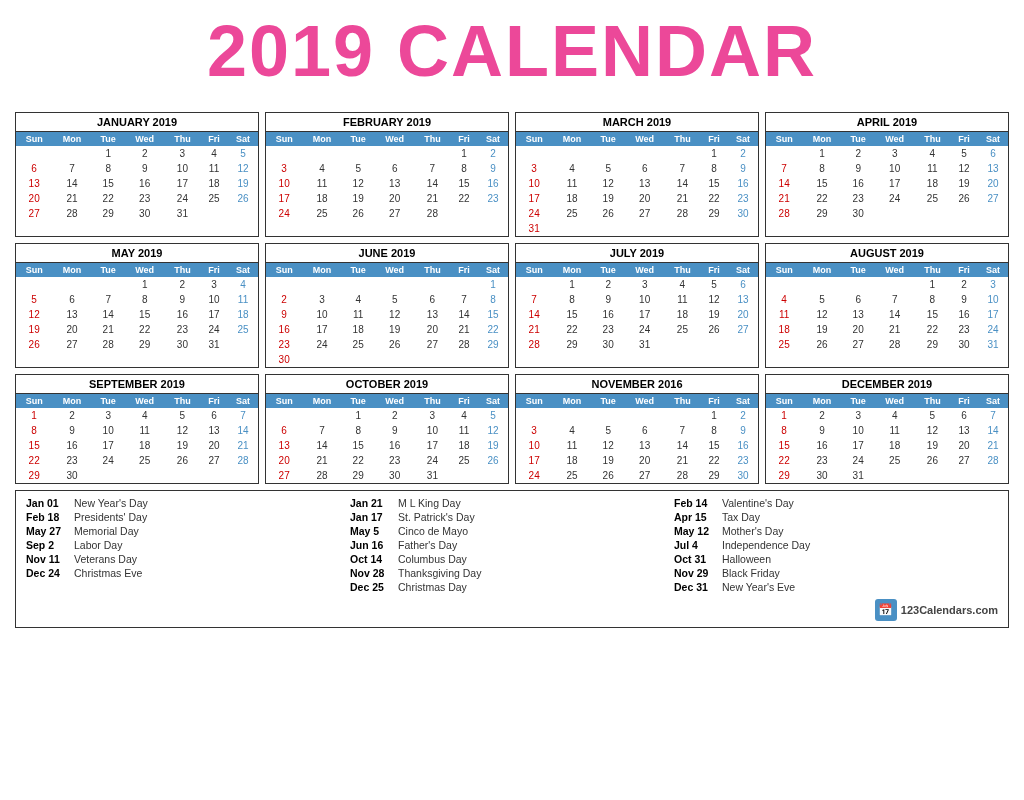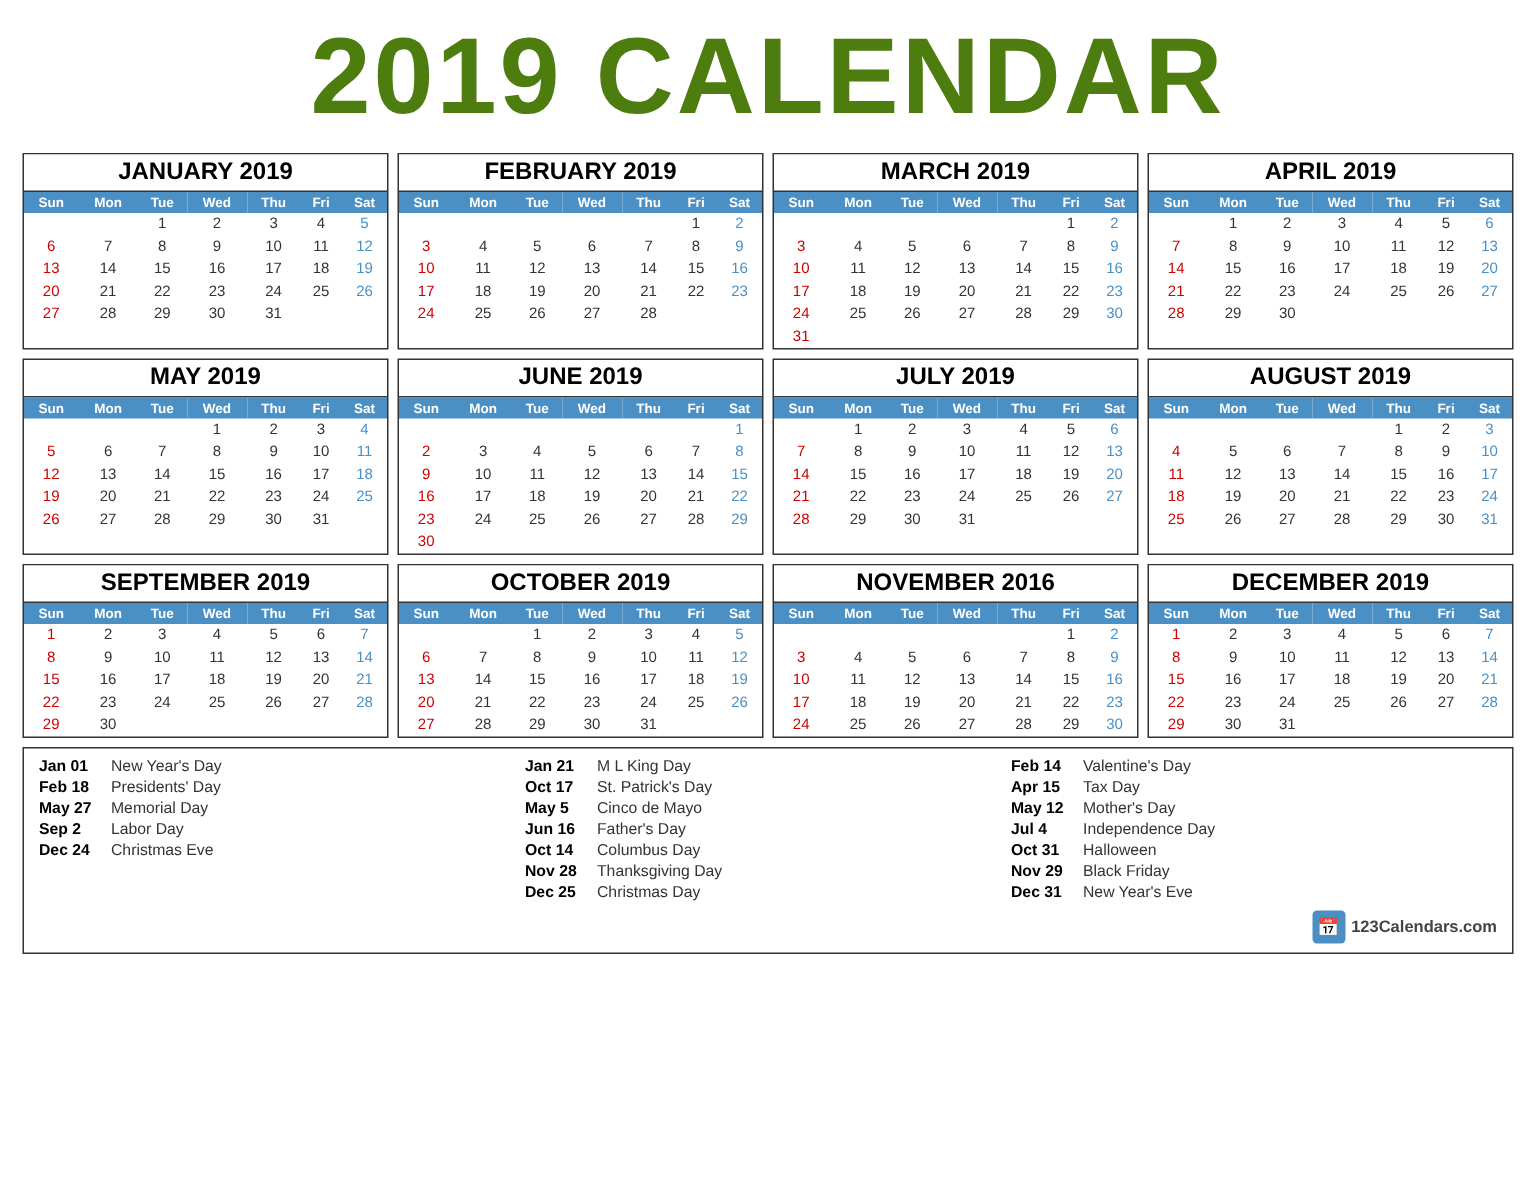--- a/index.html
+++ b/index.html
@@ -8,36 +8,36 @@
       font-family: Arial, sans-serif;
       width: 1024px;
       min-height: 800px;
       padding: 10px 15px;
     }
     h1 {
       text-align: center;
       font-size: 72px;
       font-weight: 900;
       letter-spacing: 2px;
-      margin-bottom: 10px;
-      color: #4d7c0f;
+      margin-bottom: 20px;
+      color: #ec4899;
     }
     .calendars-grid {
       display: grid;
       grid-template-columns: repeat(4, 1fr);
       gap: 6px;
       margin-bottom: 6px;
     }
     .month-block {
       border: 1.5px solid #333;
     }
     .month-title {
       text-align: center;
       font-weight: bold;
-      font-size: 16px;
+      font-size: 11px;
       padding: 3px 0;
       background: #fff;
       border-bottom: 1px solid #333;
     }
     .cal-table {
       width: 100%;
       border-collapse: collapse;
       font-size: 10px;
     }
     .cal-table th {
@@ -901,31 +901,35 @@
       </div>
       <div class="holiday-row">
         <span class="holiday-date">May 27</span>
         <span class="holiday-name">Memorial Day</span>
       </div>
       <div class="holiday-row">
         <span class="holiday-date">Sep 2</span>
         <span class="holiday-name">Labor Day</span>
       </div>
       <div class="holiday-row">
+        <span class="holiday-date">Nov 11</span>
+        <span class="holiday-name">Veterans Day</span>
+      </div>
+      <div class="holiday-row">
         <span class="holiday-date">Dec 24</span>
         <span class="holiday-name">Christmas Eve</span>
       </div>
     </div>
     <div class="holiday-col">
       <div class="holiday-row">
         <span class="holiday-date">Jan 21</span>
         <span class="holiday-name">M L King Day</span>
       </div>
       <div class="holiday-row">
-        <span class="holiday-date">Oct 17</span>
+        <span class="holiday-date">Jan 17</span>
         <span class="holiday-name">St. Patrick's Day</span>
       </div>
       <div class="holiday-row">
         <span class="holiday-date">May 5</span>
         <span class="holiday-name">Cinco de Mayo</span>
       </div>
       <div class="holiday-row">
         <span class="holiday-date">Jun 16</span>
         <span class="holiday-name">Father's Day</span>
       </div>

